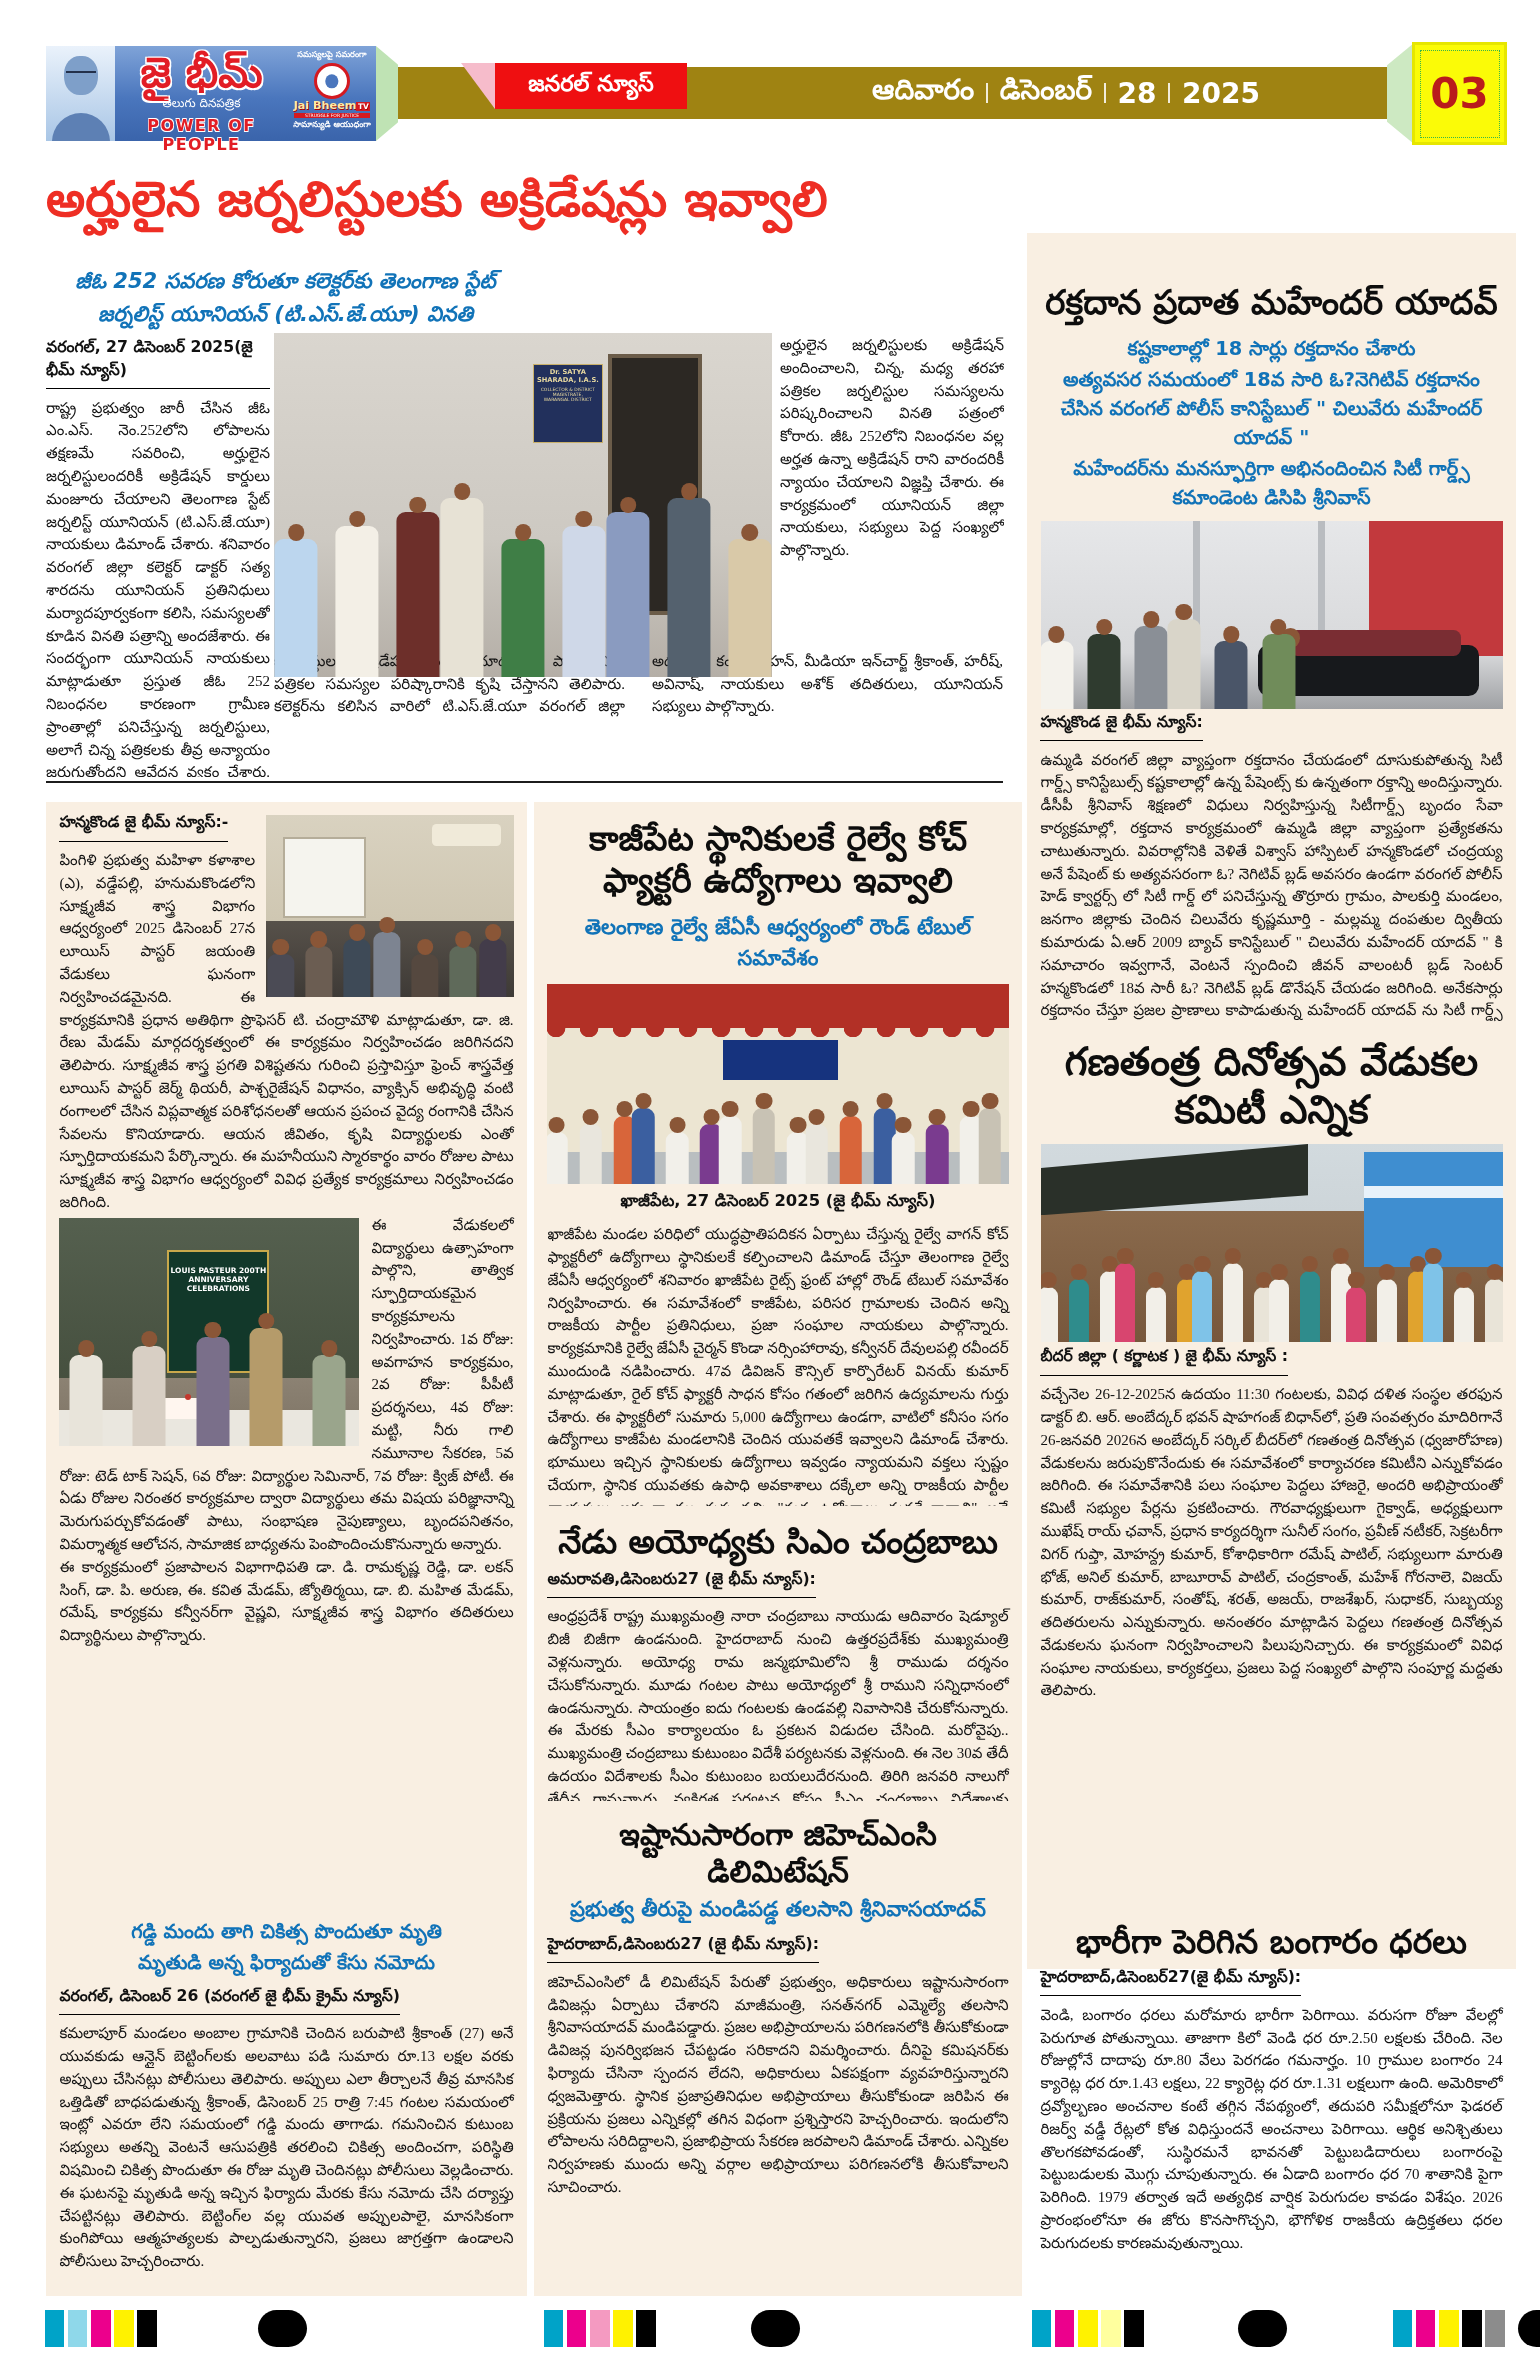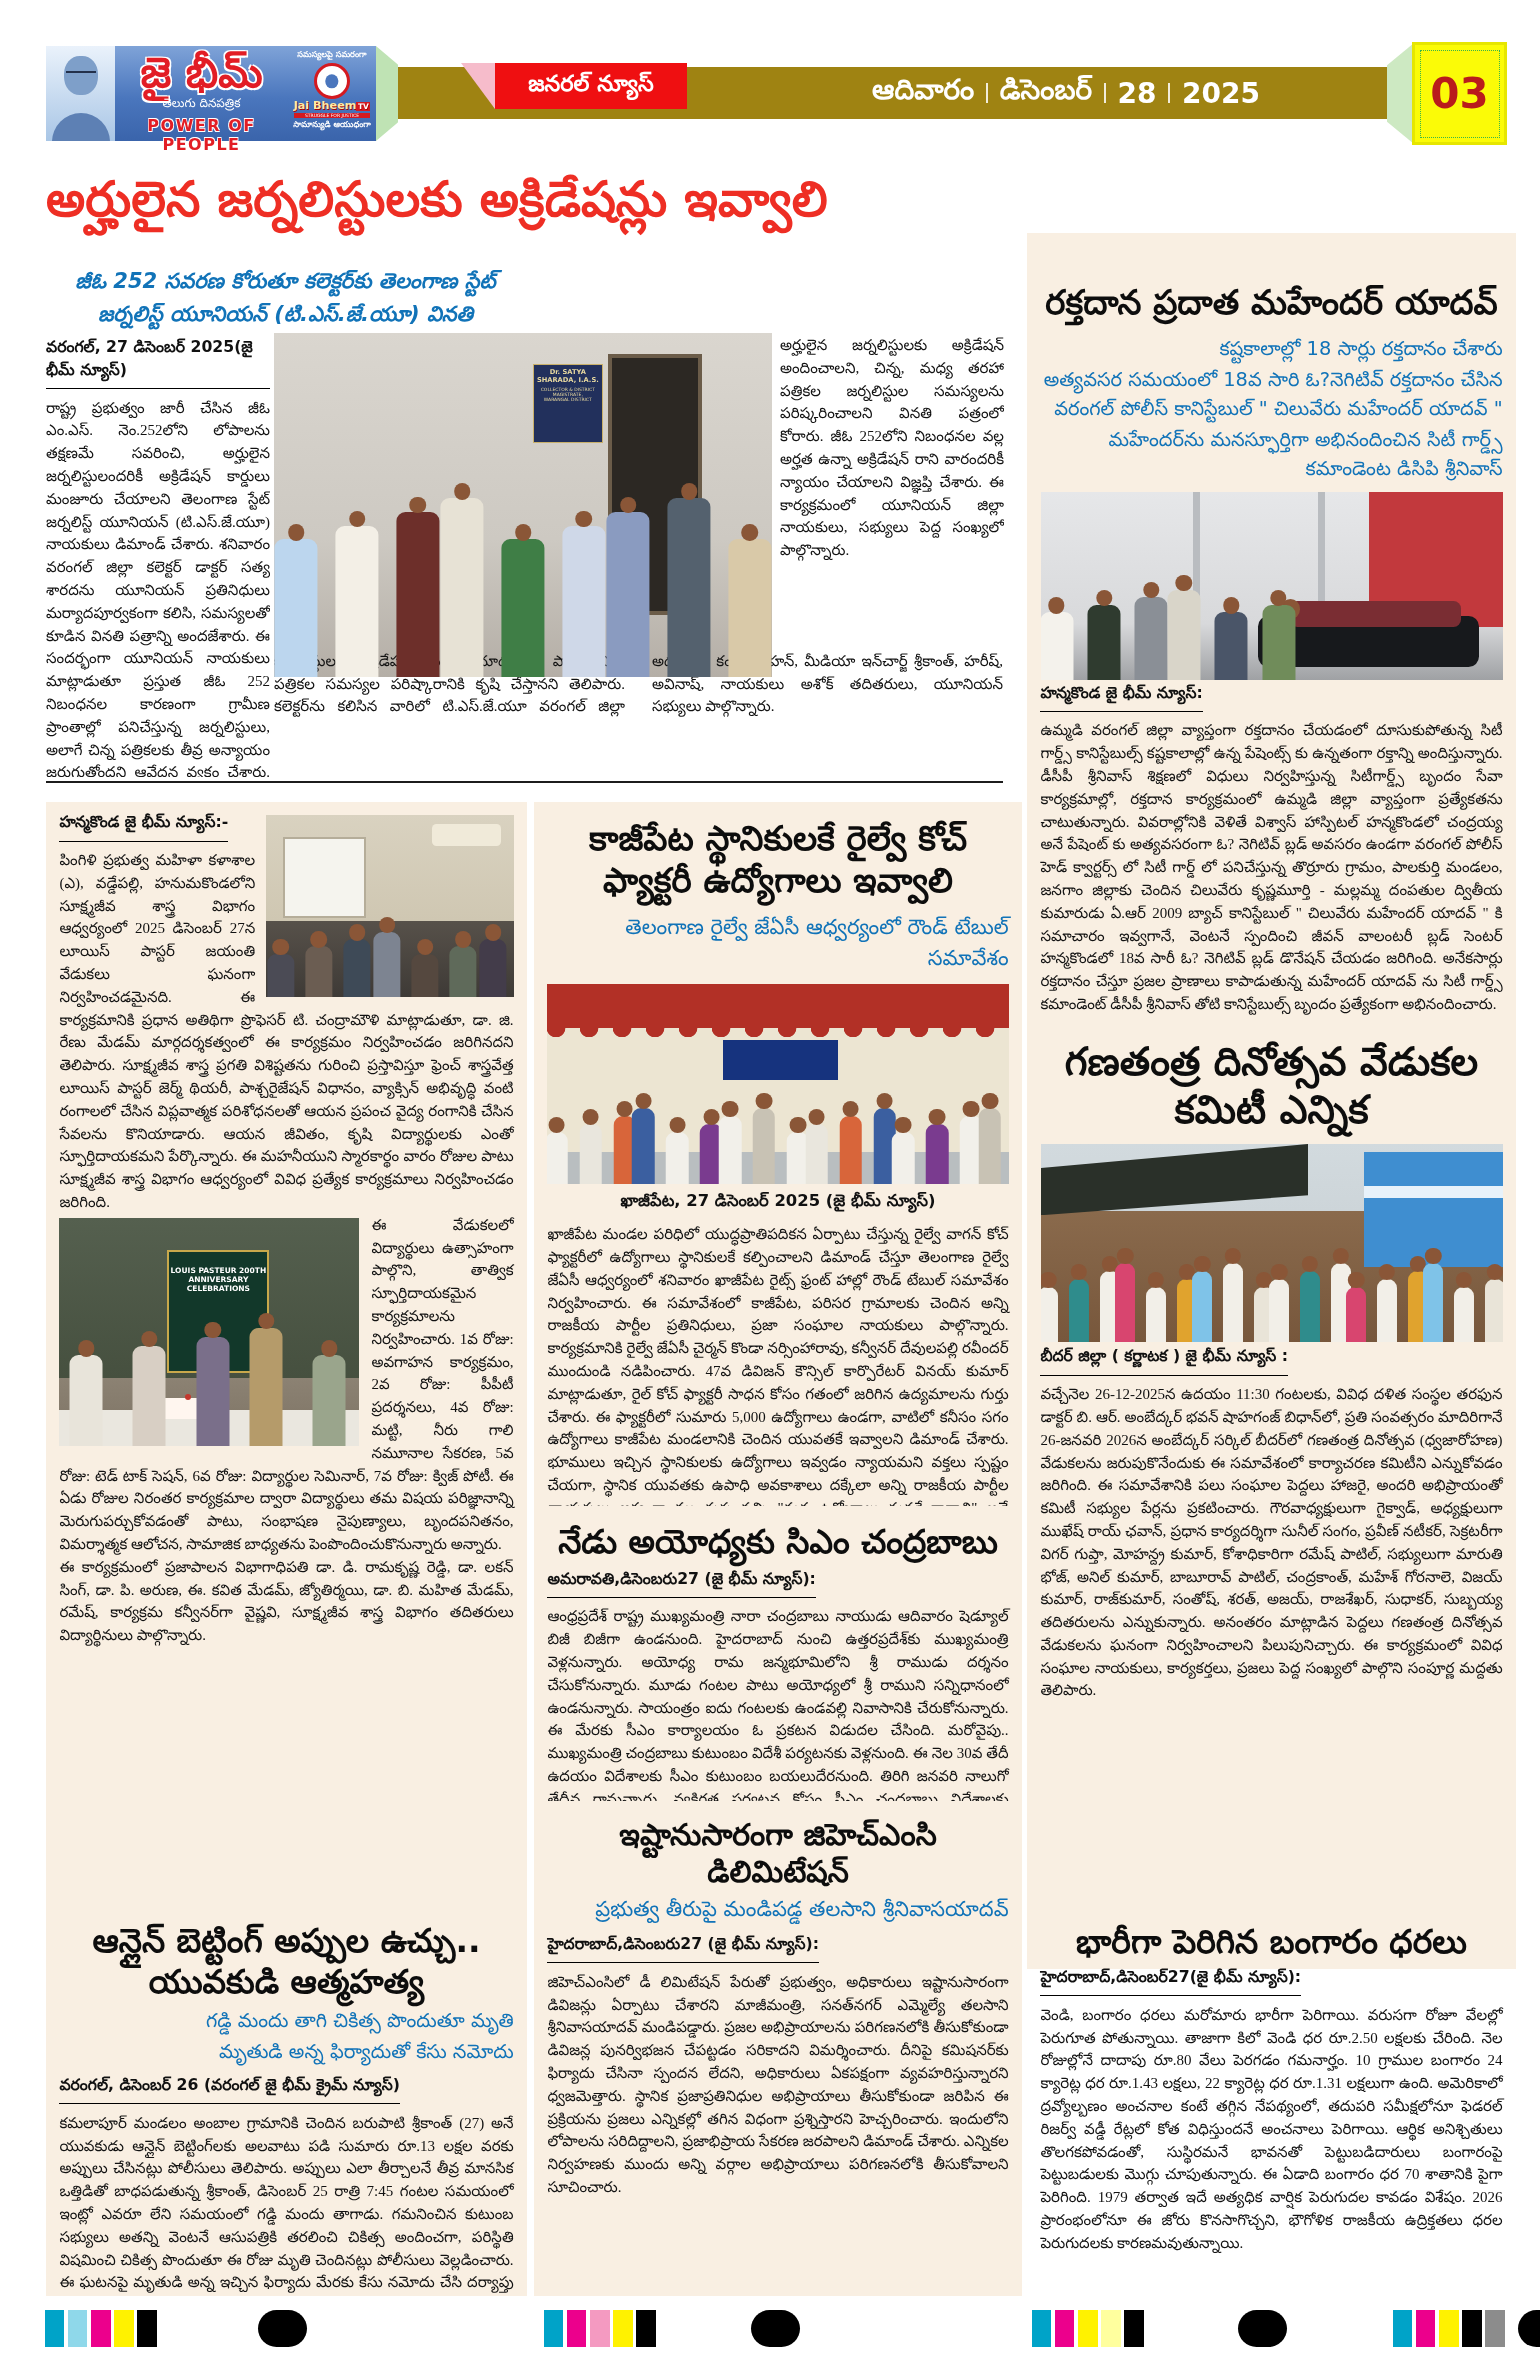--- a/index.html
+++ b/index.html
@@ -100,21 +100,21 @@
   .ph-bldg::after{content:"";position:absolute;left:0;top:30%;width:100%;height:10%;background:#e8f2fa;}
 
   
   .panel{position:absolute;background:#f9efe2;}
   .panel-left{left:46px;top:802px;width:481px;height:1494px;}
   .panel-mid{left:534px;top:802px;width:488px;height:1494px;}
   .panel-right{left:1027px;top:233px;width:489px;height:1736px;}
   .block{overflow:hidden;box-sizing:border-box;padding:10.4px 13.4px;}
   .sec-hl{font-family:"DejaVu Sans",sans-serif;font-weight:800;color:#0d0d0d;text-align:center;line-height:1.22;margin:6px 0 10.4px;}
   .hl46{font-size:34px;} .hl44{font-size:33px;} .hl52{font-size:39px;} .hl42{font-size:30px;}
-  .blue-sub{color:#1173b8;font-family:"DejaVu Sans",sans-serif;font-weight:400;text-align:right;line-height:1.5;margin:1.5px 0 9px;}
+  .blue-sub{color:#1173b8;font-family:"DejaVu Sans",sans-serif;font-weight:700;text-align:center;line-height:1.5;margin:1.5px 0 9px;}
   .bs28{font-size:21px;} .bs26{font-size:19.4px;}
   .center-date{display:block;text-align:center;font-family:"DejaVu Sans",sans-serif;font-weight:700;font-size:16.4px;margin:7.5px 0 9px;}
   .clear{clear:both;}
 
   
   .marks{position:absolute;left:0;top:2310px;width:1541px;height:45px;z-index:6;}
   .mark-group{position:absolute;top:0;display:flex;gap:3.7px;}
   .sq{width:19.4px;height:37px;}
   .blob{position:absolute;top:0;width:49px;height:37px;background:#000;border-radius:18.6px;}
 </style>
@@ -258,21 +258,20 @@
           </div>
           <div class="fig" style="left: 90%; bottom: 0%; width: 11%; height: 40%; background: rgb(154, 165, 140);">
             <div class="fig-head"></div>
           </div>
         </div>
       <div class="bodytext">ఈ వేడుకలలో విద్యార్థులు ఉత్సాహంగా పాల్గొని, తాత్విక స్ఫూర్తిదాయకమైన కార్యక్రమాలను నిర్వహించారు. 1వ రోజు: అవగాహన కార్యక్రమం, 2వ రోజు: పీపీటీ ప్రదర్శనలు, 4వ రోజు: మట్టి, నీరు గాలి నమూనాల సేకరణ, 5వ రోజు: టెడ్ టాక్ సెషన్, 6వ రోజు: విద్యార్థుల సెమినార్, 7వ రోజు: క్విజ్ పోటీ. ఈ ఏడు రోజుల నిరంతర కార్యక్రమాల ద్వారా విద్యార్థులు తమ విషయ పరిజ్ఞానాన్ని మెరుగుపర్చుకోవడంతో పాటు, సంభాషణ నైపుణ్యాలు, బృందపనితనం, విమర్శాత్మక ఆలోచన, సామాజిక బాధ్యతను పెంపొందించుకొనున్నారు అన్నారు.</div>
       <div class="clear"></div>
       <div class="bodytext">ఈ కార్యక్రమంలో ప్రజాపాలన విభాగాధిపతి డా. డి. రామకృష్ణ రెడ్డి, డా. లకన్ సింగ్, డా. పి. అరుణ, ఈ. కవిత మేడమ్, జ్యోతిర్మయి, డా. బి. మహిత మేడమ్, రమేష్, కార్యక్రమ కన్వీనర్‌గా వైష్ణవి, సూక్ష్మజీవ శాస్త్ర విభాగం తదితరులు విద్యార్థినులు పాల్గొన్నారు.</div>
     </div>
     <div class="block" style="height:391px;">
-      <div class="sec-hl hl44" style="margin-bottom:4.5px;">ఆన్లైన్ బెట్టింగ్ అప్పుల ఉచ్చు.. యువకుడి ఆత్మహత్య</div>
       <div class="blue-sub bs26" style="margin-bottom:1.5px;">గడ్డి మందు తాగి చికిత్స పొందుతూ మృతి</div>
       <div class="blue-sub bs26">మృతుడి అన్న ఫిర్యాదుతో కేసు నమోదు</div>
       <span class="dateline">వరంగల్, డిసెంబర్ 26 (వరంగల్ జై భీమ్ క్రైమ్ న్యూస్)</span>
       <div class="bodytext">కమలాపూర్ మండలం అంబాల గ్రామానికి చెందిన బరుపాటి శ్రీకాంత్ (27) అనే యువకుడు ఆన్లైన్ బెట్టింగ్‌లకు అలవాటు పడి సుమారు రూ.13 లక్షల వరకు అప్పులు చేసినట్లు పోలీసులు తెలిపారు. అప్పులు ఎలా తీర్చాలనే తీవ్ర మానసిక ఒత్తిడితో బాధపడుతున్న శ్రీకాంత్, డిసెంబర్ 25 రాత్రి 7:45 గంటల సమయంలో ఇంట్లో ఎవరూ లేని సమయంలో గడ్డి మందు తాగాడు. గమనించిన కుటుంబ సభ్యులు అతన్ని వెంటనే ఆసుపత్రికి తరలించి చికిత్స అందించగా, పరిస్థితి విషమించి చికిత్స పొందుతూ ఈ రోజు మృతి చెందినట్లు పోలీసులు వెల్లడించారు. ఈ ఘటనపై మృతుడి అన్న ఇచ్చిన ఫిర్యాదు మేరకు కేసు నమోదు చేసి దర్యాప్తు చేపట్టినట్లు తెలిపారు. బెట్టింగ్‌ల వల్ల యువత అప్పులపాలై, మానసికంగా కుంగిపోయి ఆత్మహత్యలకు పాల్పడుతున్నారని, ప్రజలు జాగ్రత్తగా ఉండాలని పోలీసులు హెచ్చరించారు.</div>
     </div>
   </div>
 
   <div class="panel panel-mid">
     <div class="block" style="height:704px;">
       <div class="sec-hl hl46">కాజీపేట స్థానికులకే రైల్వే కోచ్ ఫ్యాక్టరీ ఉద్యోగాలు ఇవ్వాలి</div>

